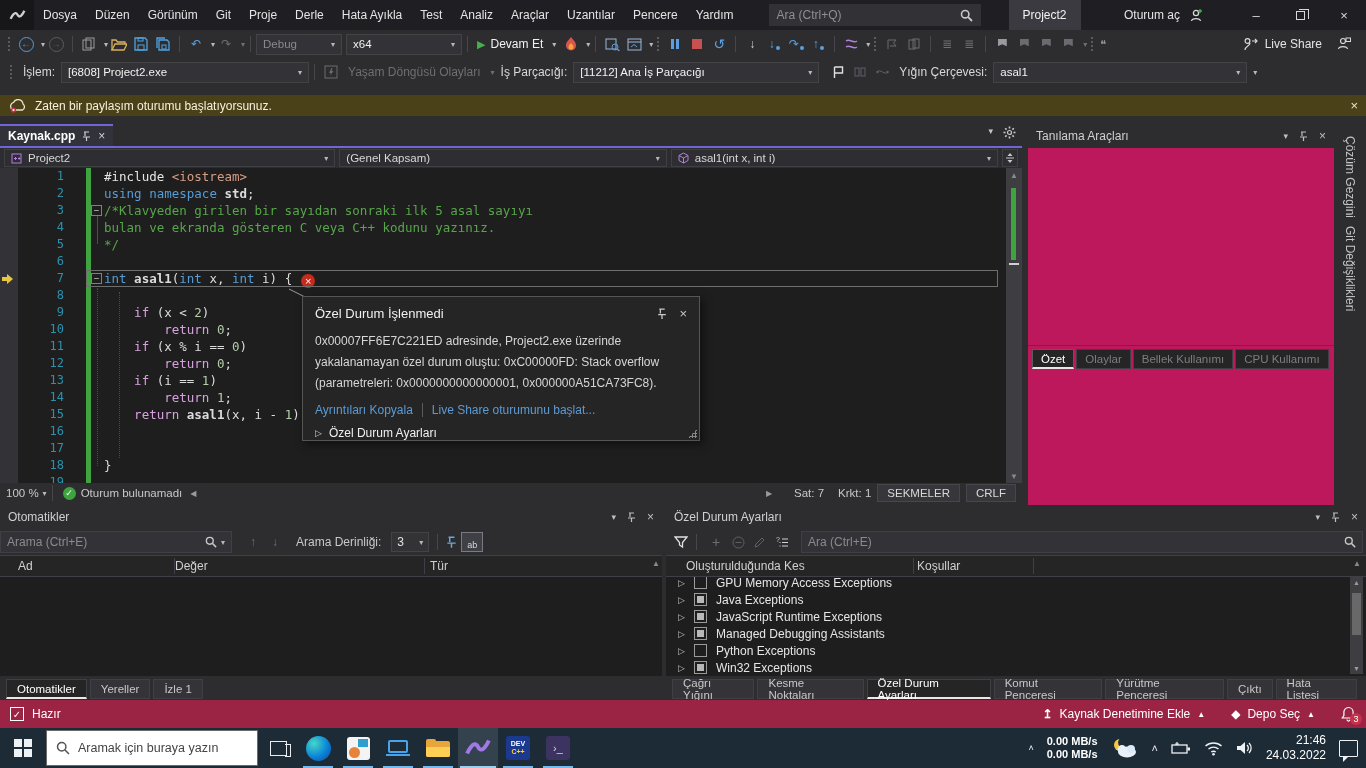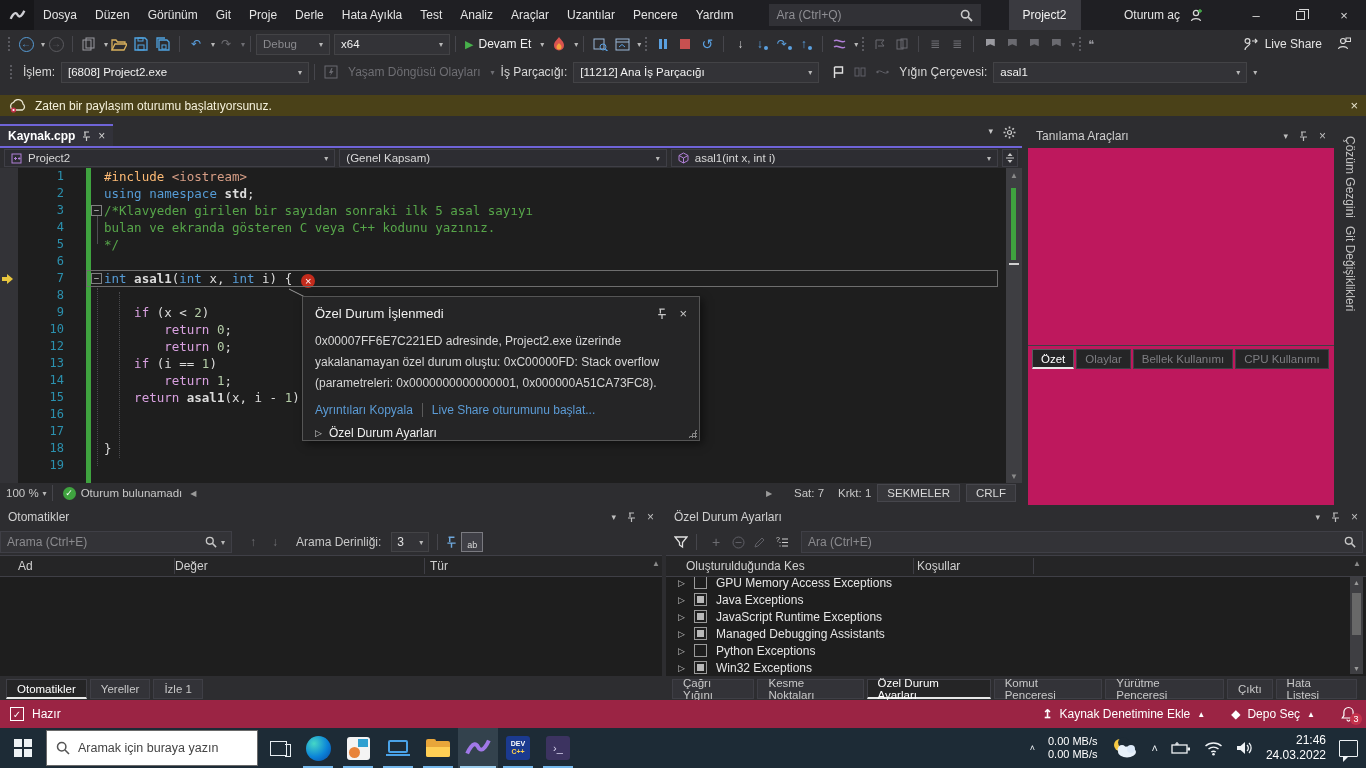--- a/index.html
+++ b/index.html
@@ -55,21 +55,21 @@
 .codearea{left:0;top:168px;width:1006px;height:315px;background:#1e1e1e;overflow:hidden}
 .indmargin{position:absolute;left:0;top:0;width:18px;height:315px;background:#333337}
 .changebar{position:absolute;left:86px;top:0;width:5px;height:315px;background:#3fa33f}
 .guide{position:absolute;width:1px;background:#4e4e52}
 .guide.dot{background:none;border-left:1px dotted #4a4a4e}
 .cline{height:17px;display:flex;font-family:"DejaVu Sans Mono",monospace;font-size:12.5px;line-height:17px;white-space:pre;position:relative}
 .ln{flex:0 0 64px;text-align:right;color:#2b91af;font-size:12px}
 .foldc{flex:0 0 40px;position:relative}
 .foldbox{position:absolute;left:27px;top:3px;width:11px;height:11px;border:1px solid #808080;color:#c8c8c8;font-size:9px;line-height:9px;text-align:center;background:#1e1e1e}
 .ctext{flex:1}
-.tk-pp{color:#fdba74}.tk-str{color:#d69d85}.tk-kw{color:#569cd6}.tk-ctrl{color:#d8a0df}
+.tk-pp{color:#e5e5e5}.tk-str{color:#d69d85}.tk-kw{color:#569cd6}.tk-ctrl{color:#d8a0df}
 .tk-num{color:#b5cea8}.tk-txt{color:#dcdcdc}.tk-cmt{color:#57a64a}.tk-b{color:#dcdcdc;font-weight:bold}
 .cline.cur:after{content:'';position:absolute;left:86px;right:8px;top:0;bottom:0;border:1px solid #6e6e6e;pointer-events:none}
 .curarrow{position:absolute;left:2px;top:4px;width:0;height:0}
 .curarrow .tail{position:absolute;left:0;top:3px;width:6px;height:4px;background:#e8c63e}
 .curarrow .head{position:absolute;left:5px;top:0;width:0;height:0;border-left:6px solid #e8c63e;border-top:5px solid transparent;border-bottom:5px solid transparent}
 .errdot{display:inline-flex;width:14px;height:14px;border-radius:50%;background:#c42b1c;color:#fff;font-size:11px;line-height:14px;align-items:center;justify-content:center;margin-left:9px;vertical-align:-2px;font-family:"Liberation Sans",sans-serif}
 .vscroll{left:1006px;top:168px;width:16px;height:315px;background:#3e3e42}
 .vscroll .arr{width:16px;height:14px;display:flex;align-items:center;justify-content:center;color:#8a8a8a;font-size:8px}
 .vscroll .green{position:absolute;left:5px;top:20px;width:5px;height:72px;background:#3fa33f}
 .vscroll .dash{position:absolute;left:3px;top:95px;width:10px;height:2px;background:#d0d0d0}
@@ -153,21 +153,21 @@
 .laptop{width:20px;height:13px;border:2px solid #4aa3e8;border-radius:2px;position:relative;margin-bottom:3px}
 .laptop:after{content:'';position:absolute;left:-4px;bottom:-5px;width:24px;height:2.5px;background:#4aa3e8}
 .folder{width:24px;height:18px;position:relative}
 .folder .back{position:absolute;left:0;top:2px;width:24px;height:16px;background:#e8a63a;border-radius:2px}
 .folder .tab{position:absolute;left:0;top:0;width:10px;height:5px;background:#e8a63a;border-radius:2px 2px 0 0}
 .folder .front{position:absolute;left:0;bottom:0;width:24px;height:10px;background:#ffcf55;border-radius:0 0 2px 2px}
 .devcpp{width:24px;height:24px;background:#1b3a8f;border-radius:3px;color:#fff;font-size:7px;font-weight:bold;display:flex;flex-direction:column;align-items:center;justify-content:center;line-height:8px}
 .devcpp .cpp{color:#ffd24a}
 .termicon{width:24px;height:24px;background:#3c3360;border-radius:3px;color:#dcd6f2;font-size:11px;display:flex;align-items:center;justify-content:center}
 .tray{margin-left:auto;display:flex;align-items:center;gap:13px;padding-right:8px;color:#eef2f5}
-.netspeed{font-size:11px;font-weight:normal;text-align:right;line-height:13px;color:#fff}
+.netspeed{font-size:11px;font-weight:bold;text-align:right;line-height:13px;color:#fff}
 .clock{font-size:12px;text-align:right;line-height:15px;color:#fff}
 .chev{color:#eef2f5;font-size:11px}
 .action{width:19px;height:17px;border:1.5px solid #eef2f5;border-radius:1px;position:relative}
 .action:after{content:'';position:absolute;left:3px;bottom:-6px;border-left:5px solid #eef2f5;border-bottom:5px solid transparent}
 </style>
 </head>
 <body>
 
 <div class="abs titlebar">
   <div class="vslogo">
@@ -256,21 +256,21 @@
         <path d="M1 11 V1 h8" stroke="#4fa3e0" fill="none" stroke-width="1.3"></path>
         <rect x="6" y="8" width="4" height="4" stroke="#4fa3e0" fill="none"></rect>
       </svg>
   </span>
   <span class="sep"></span>
   <span class="tbtn blue">↶</span>
   <span class="car">▾</span>
   <span class="tbtn dim">↷</span>
   <span class="car dim">▾</span>
   <span class="sep"></span>
-  <div class="dd" style="width:74px;color:#8a8a8e">
+  <div class="dd" style="width:86px;color:#8a8a8e">
     <span>Debug</span>
       <span class="car">▾</span>
   </div>
   <div class="dd" style="width:116px;margin-left:4px">
     <span>x64</span>
       <span class="car">▾</span>
   </div>
   <span class="sep"></span>
   <div class="continue-btn">
     <span class="green" style="font-size:11px">▶</span>
@@ -502,20 +502,21 @@
       <div class="cline"><span class="ln">1</span><span class="foldc"></span><span class="ctext"><span class="tk-pp">#include </span><span class="tk-str">&lt;iostream&gt;</span></span></div>
       <div class="cline"><span class="ln">2</span><span class="foldc"></span><span class="ctext"><span class="tk-kw">using</span><span class="tk-txt"> </span><span class="tk-kw">namespace</span><span class="tk-txt"> </span><span class="tk-b">std</span><span class="tk-txt">;</span></span></div>
       <div class="cline"><span class="ln">3</span><span class="foldc"><span class="foldbox">−</span></span><span class="ctext"><span class="tk-cmt">/*Klavyeden girilen bir sayıdan sonraki ilk 5 asal sayıyı</span></span></div>
       <div class="cline"><span class="ln">4</span><span class="foldc"></span><span class="ctext"><span class="tk-cmt">bulan ve ekranda gösteren C veya C++ kodunu yazınız.</span></span></div>
       <div class="cline"><span class="ln">5</span><span class="foldc"></span><span class="ctext"><span class="tk-cmt">*/</span></span></div>
       <div class="cline"><span class="ln">6</span><span class="foldc"></span><span class="ctext"></span></div>
       <div class="cline cur"><span class="curarrow"><i class="tail"></i><i class="head"></i></span><span class="ln">7</span><span class="foldc"><span class="foldbox">−</span></span><span class="ctext"><span class="tk-kw">int</span><span class="tk-txt"> </span><span class="tk-b">asal1</span><span class="tk-txt">(</span><span class="tk-kw">int</span><span class="tk-txt"> x, </span><span class="tk-kw">int</span><span class="tk-txt"> i) {</span><span class="errdot">×</span></span></div>
       <div class="cline"><span class="ln">8</span><span class="foldc"></span><span class="ctext"></span></div>
       <div class="cline"><span class="ln">9</span><span class="foldc"></span><span class="ctext"><span class="tk-txt">    </span><span class="tk-ctrl">if</span><span class="tk-txt"> (x &lt; </span><span class="tk-num">2</span><span class="tk-txt">)</span></span></div>
       <div class="cline"><span class="ln">10</span><span class="foldc"></span><span class="ctext"><span class="tk-txt">        </span><span class="tk-ctrl">return</span><span class="tk-txt"> </span><span class="tk-num">0</span><span class="tk-txt">;</span></span></div>
+      <div class="cline"><span class="ln">11</span><span class="foldc"></span><span class="ctext"><span class="tk-txt">    </span><span class="tk-ctrl">if</span><span class="tk-txt"> (x % i == </span><span class="tk-num">0</span><span class="tk-txt">)</span></span></div>
       <div class="cline"><span class="ln">12</span><span class="foldc"></span><span class="ctext"><span class="tk-txt">        </span><span class="tk-ctrl">return</span><span class="tk-txt"> </span><span class="tk-num">0</span><span class="tk-txt">;</span></span></div>
       <div class="cline"><span class="ln">13</span><span class="foldc"></span><span class="ctext"><span class="tk-txt">    </span><span class="tk-ctrl">if</span><span class="tk-txt"> (i == </span><span class="tk-num">1</span><span class="tk-txt">)</span></span></div>
       <div class="cline"><span class="ln">14</span><span class="foldc"></span><span class="ctext"><span class="tk-txt">        </span><span class="tk-ctrl">return</span><span class="tk-txt"> </span><span class="tk-num">1</span><span class="tk-txt">;</span></span></div>
       <div class="cline"><span class="ln">15</span><span class="foldc"></span><span class="ctext"><span class="tk-txt">    </span><span class="tk-ctrl">return</span><span class="tk-txt"> </span><span class="tk-b">asal1</span><span class="tk-txt">(x, i - </span><span class="tk-num">1</span><span class="tk-txt">)</span></span></div>
       <div class="cline"><span class="ln">16</span><span class="foldc"></span><span class="ctext"></span></div>
       <div class="cline"><span class="ln">17</span><span class="foldc"></span><span class="ctext"></span></div>
       <div class="cline"><span class="ln">18</span><span class="foldc"></span><span class="ctext"><span class="tk-txt">}</span></span></div>
       <div class="cline"><span class="ln">19</span><span class="foldc"></span><span class="ctext"></span></div>
     </div>
   <div class="guide" style="left:97px;top:48px;height:28px"></div>

